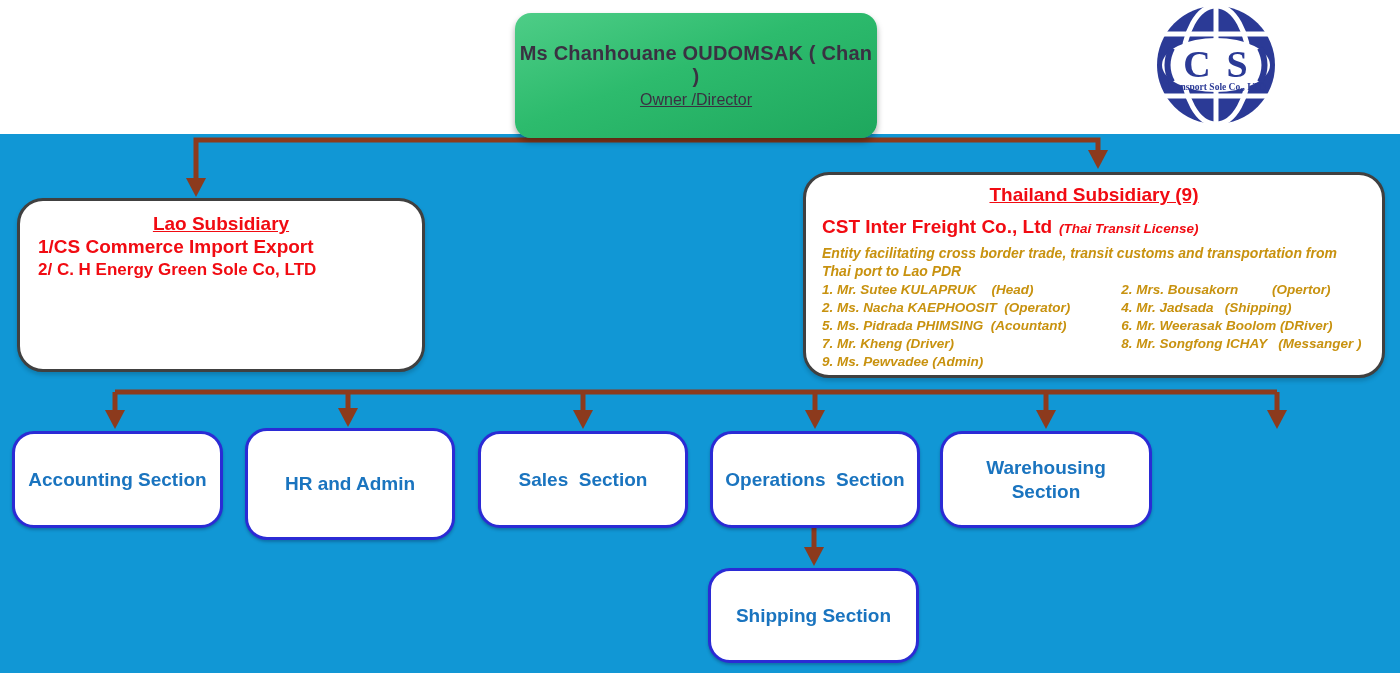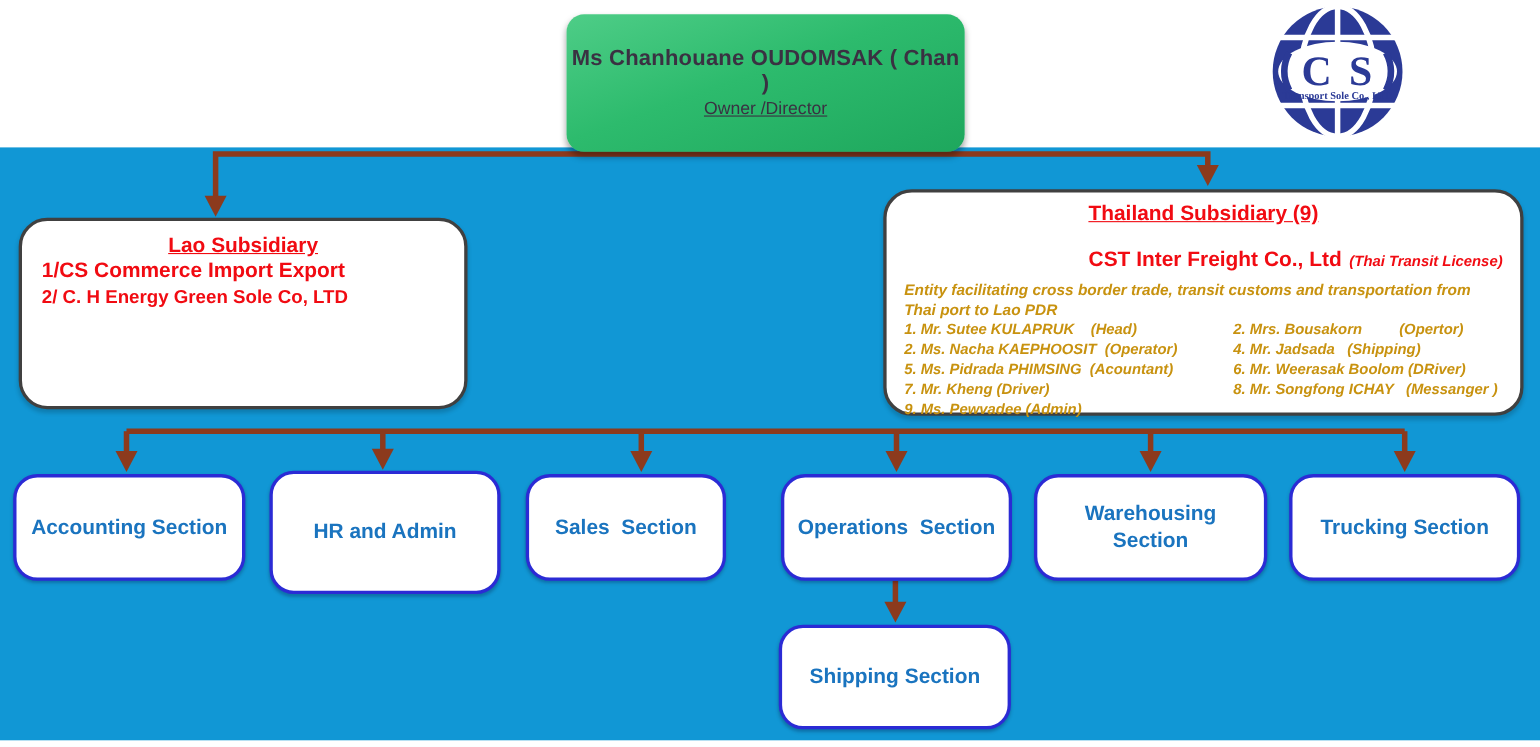--- a/index.html
+++ b/index.html
@@ -34,38 +34,38 @@
   }
   .lao-box { left:17px; top:198px; width:408px; height:174px; padding:12px 18px 10px 18px; }
   .lao-heading { color:#f10b12; font-weight:bold; font-size:19px; text-align:center; text-decoration:underline; }
   .lao-line1 { color:#f10b12; font-weight:bold; font-size:19px; text-align:left; margin-top:1px; }
   .lao-body { color:#2b2b2b; font-size:15.5px; margin-top:12px; line-height:21px; }
   .lao-body b { font-weight:bold; }
   .lao-line2 { color:#f10b12; font-weight:bold; font-size:17px; margin-top:2px; }
 
   .thai-box { left:803px; top:172px; width:582px; height:206px; padding:9px 16px 8px 16px; }
   .thai-heading { color:#f10b12; font-weight:bold; font-size:19px; text-align:center; text-decoration:underline; }
-  .thai-company-row { text-align:right; margin-top:20px; color:#f10b12; }
+  .thai-company-row { text-align:left; margin-top:10px; color:#f10b12; }
   .thai-company { font-weight:bold; font-size:19px; }
   .thai-license { font-weight:bold; font-style:italic; font-size:13.5px; margin-left:7px; }
   .thai-desc { color:#c8920f; font-weight:bold; font-style:italic; font-size:14px; line-height:18px; margin-top:6px; white-space:pre-wrap; }
   .staff-grid { display:grid; grid-template-columns: 55% 45%; margin-top:1px; }
   .staff-item { color:#c8920f; font-weight:bold; font-style:italic; font-size:13.5px; line-height:18px; white-space:pre-wrap; }
 
   
   .section-box {
     position:absolute; background:#ffffff; border:3px solid #2b2bd5; border-radius:22px;
     display:flex; align-items:center; justify-content:center; text-align:center;
     color:#1a74bf; font-weight:bold; font-size:19px;
     box-shadow: 0 2px 3px rgba(0,0,40,0.25);
   }
   .section-label { white-space:pre-wrap; line-height:24px; }
   .sec-accounting  { left:12px;   top:431px; width:211px; height:97px; }
   .sec-hr          { left:245px;  top:428px; width:210px; height:112px; }
-  .sec-sales       { left:478px;  top:431px; width:182px; height:97px; }
+  .sec-sales       { left:478px;  top:431px; width:210px; height:97px; }
   .sec-operations  { left:710px;  top:431px; width:210px; height:97px; }
   .sec-warehousing { left:940px;  top:431px; width:212px; height:97px; }
   .sec-warehousing .section-label { max-width:150px; }
   .sec-trucking    { left:1172px; top:431px; width:210px; height:97px; }
   .sec-shipping    { left:708px;  top:568px; width:211px; height:95px; }
 </style>
 </head>
 <body>
 
 <div id="stage">
@@ -154,20 +154,17 @@
   </div>
   <div class="section-box sec-sales">
     <span class="section-label">Sales  Section</span>
   </div>
   <div class="section-box sec-operations">
     <span class="section-label">Operations  Section</span>
   </div>
   <div class="section-box sec-warehousing">
     <span class="section-label">Warehousing Section</span>
   </div>
-  <div class="section-box sec-trucking">
-    <span class="section-label">Trucking Section</span>
-  </div>
   <div class="section-box sec-shipping">
     <span class="section-label">Shipping Section</span>
   </div>
 
 </div>
 
 </body></html>

